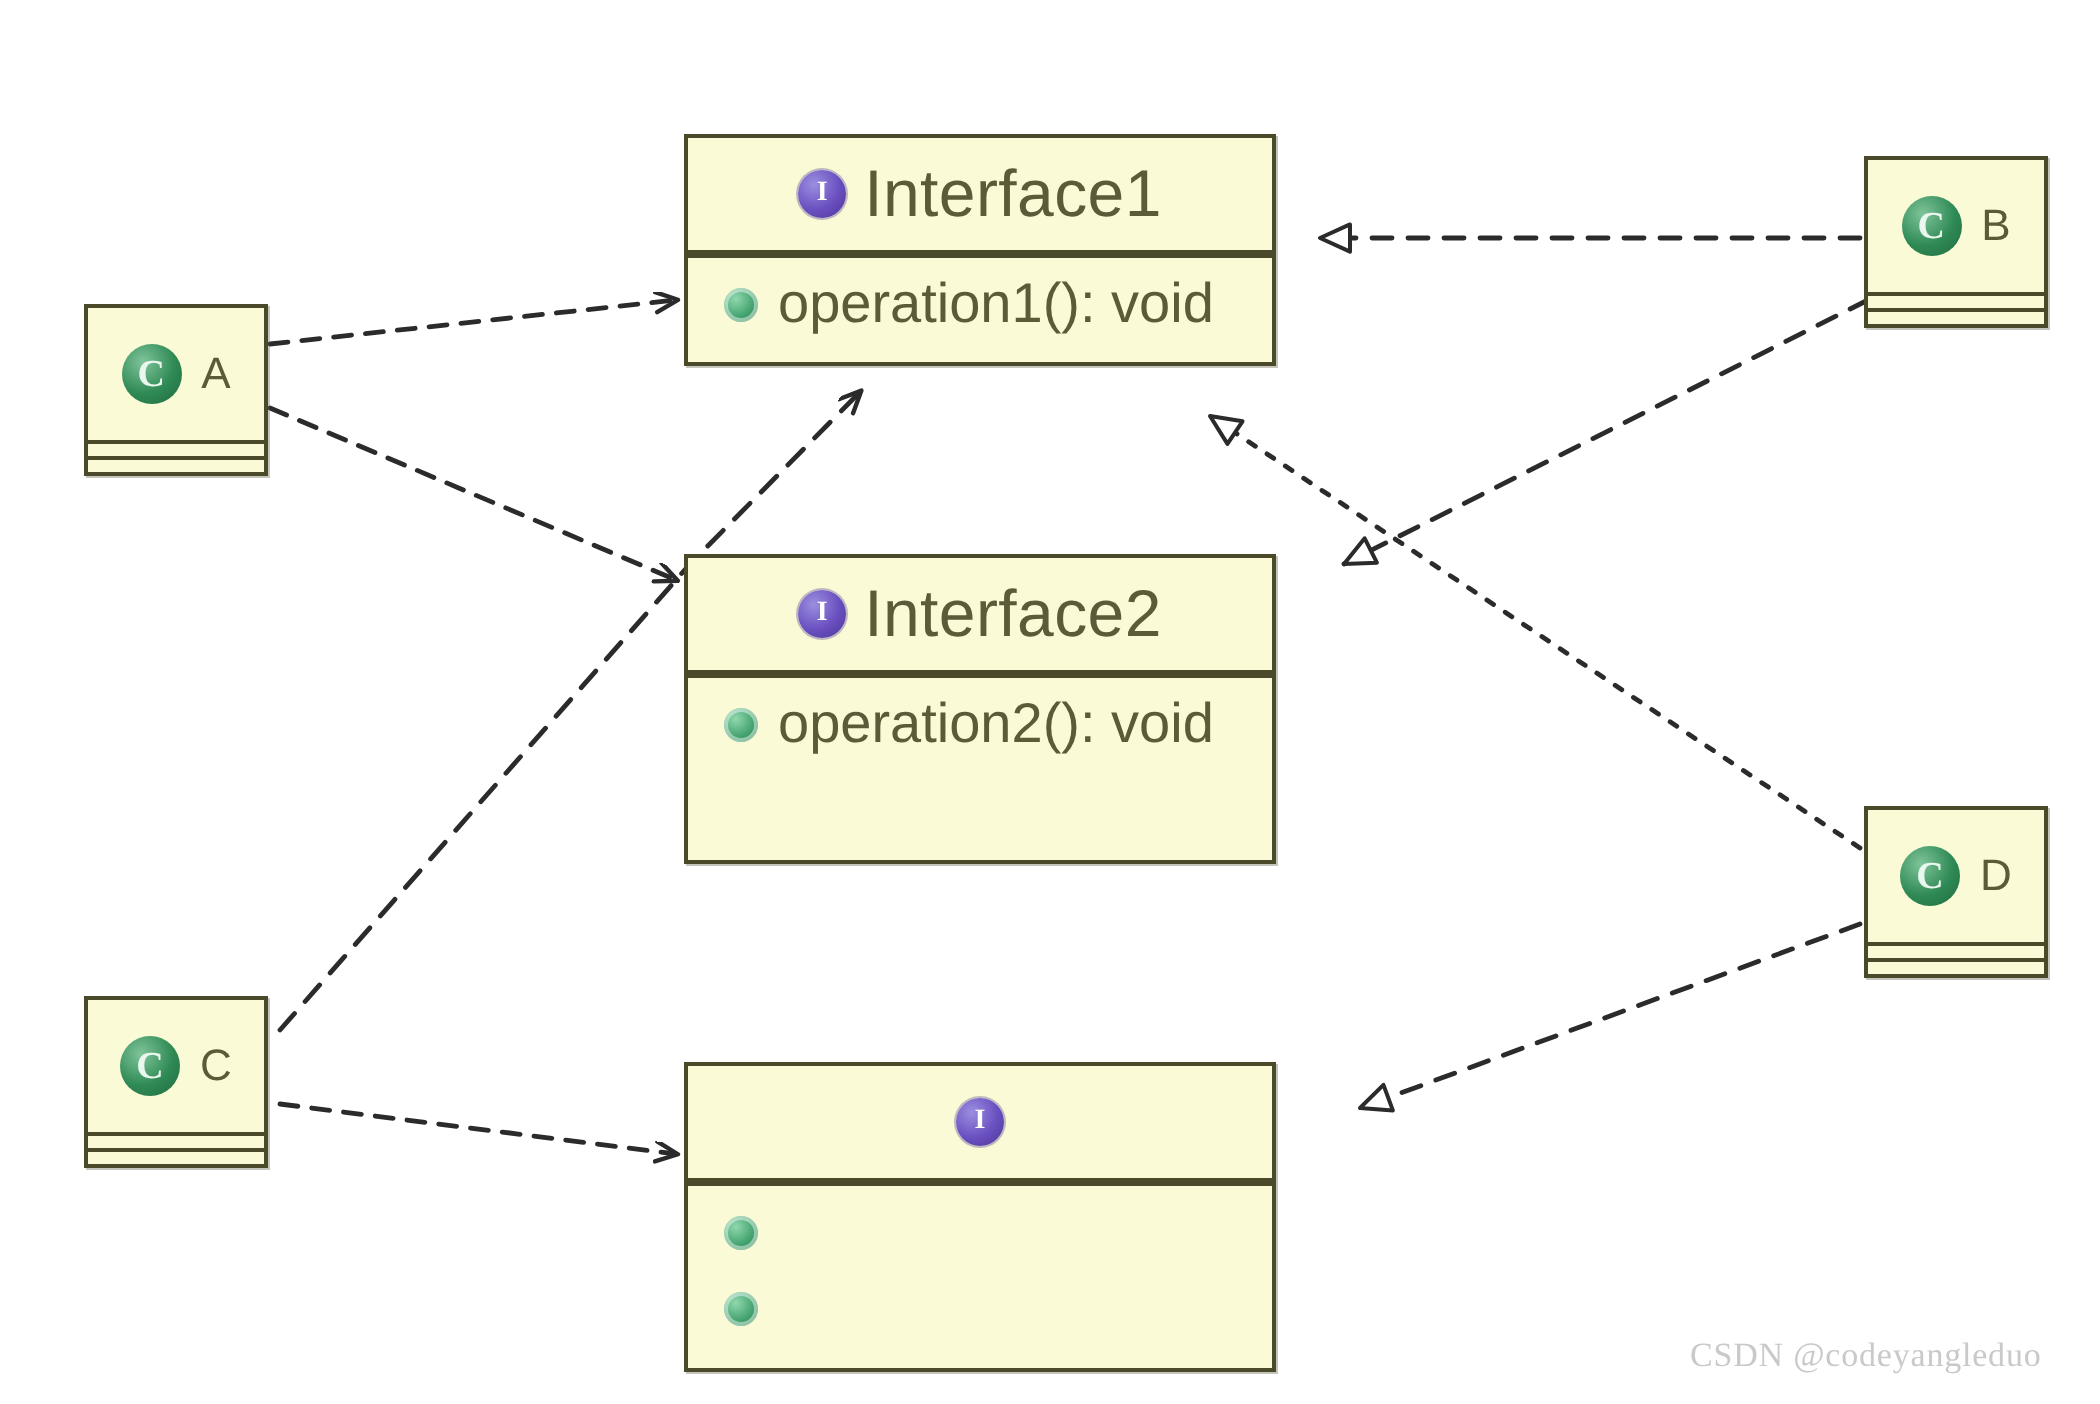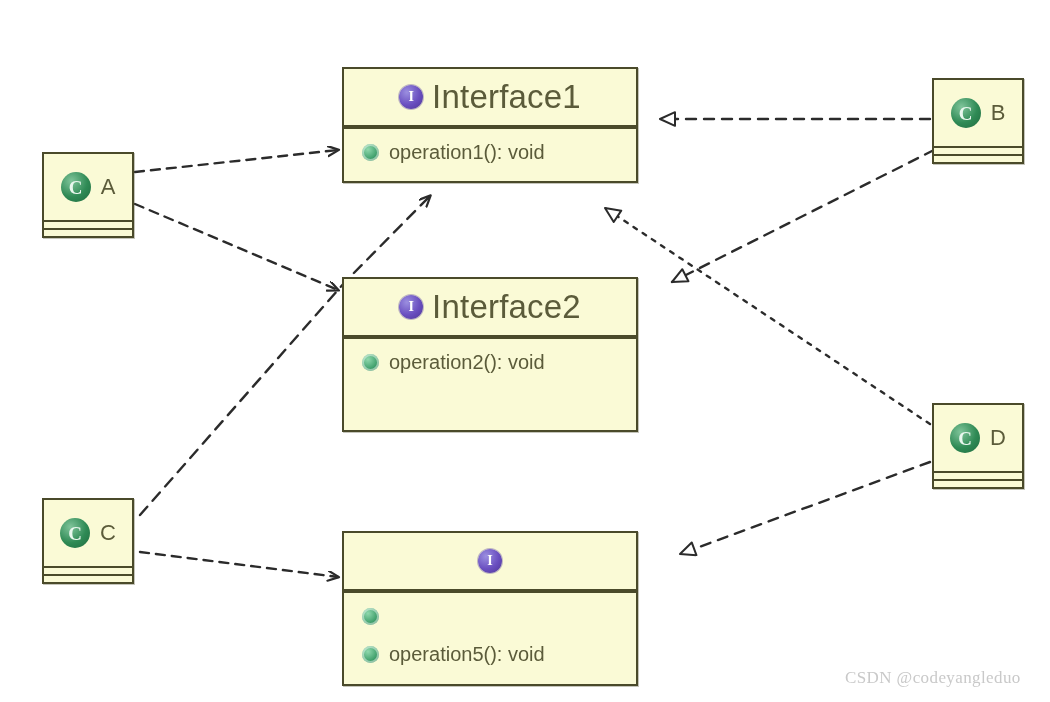--- a/index.html
+++ b/index.html
@@ -63,21 +63,21 @@
   }
   .op-row {
     display: flex;
     align-items: center;
     gap: 10px;
     padding: 3px 0 3px 18px;
     height: 38px;
     box-sizing: border-box;
   }
   .op-text {
-    font-size: 20px;
+    font-size: 28px;
     color: #5b5b3a;
     white-space: nowrap;
   }
 
   
   .icon-iface {
     width: 24px;
     height: 24px;
     border-radius: 50%;
     background: radial-gradient(circle at 33% 30%, #9b8fe0 0%, #6a4fc0 55%, #4e3596 100%);
@@ -221,21 +221,20 @@
       <div class="iface-header-inner">
         <span class="icon-iface">I</span>
       </div>
     </div>
     <div class="iface-ops">
       <div class="op-row">
         <span class="icon-op"></span>
       </div>
       <div class="op-row">
         <span class="icon-op"></span>
-        <span class="op-text">operation5(): void</span>
       </div>
     </div>
   </div>
 
   <div class="cls" style="left:42px; top:152px; width:92px; height:86px;">
     <div class="cls-header">
       <span class="icon-class">C</span>
       <span class="cls-name">A</span>
     </div>
     <div class="cls-comp"></div>

